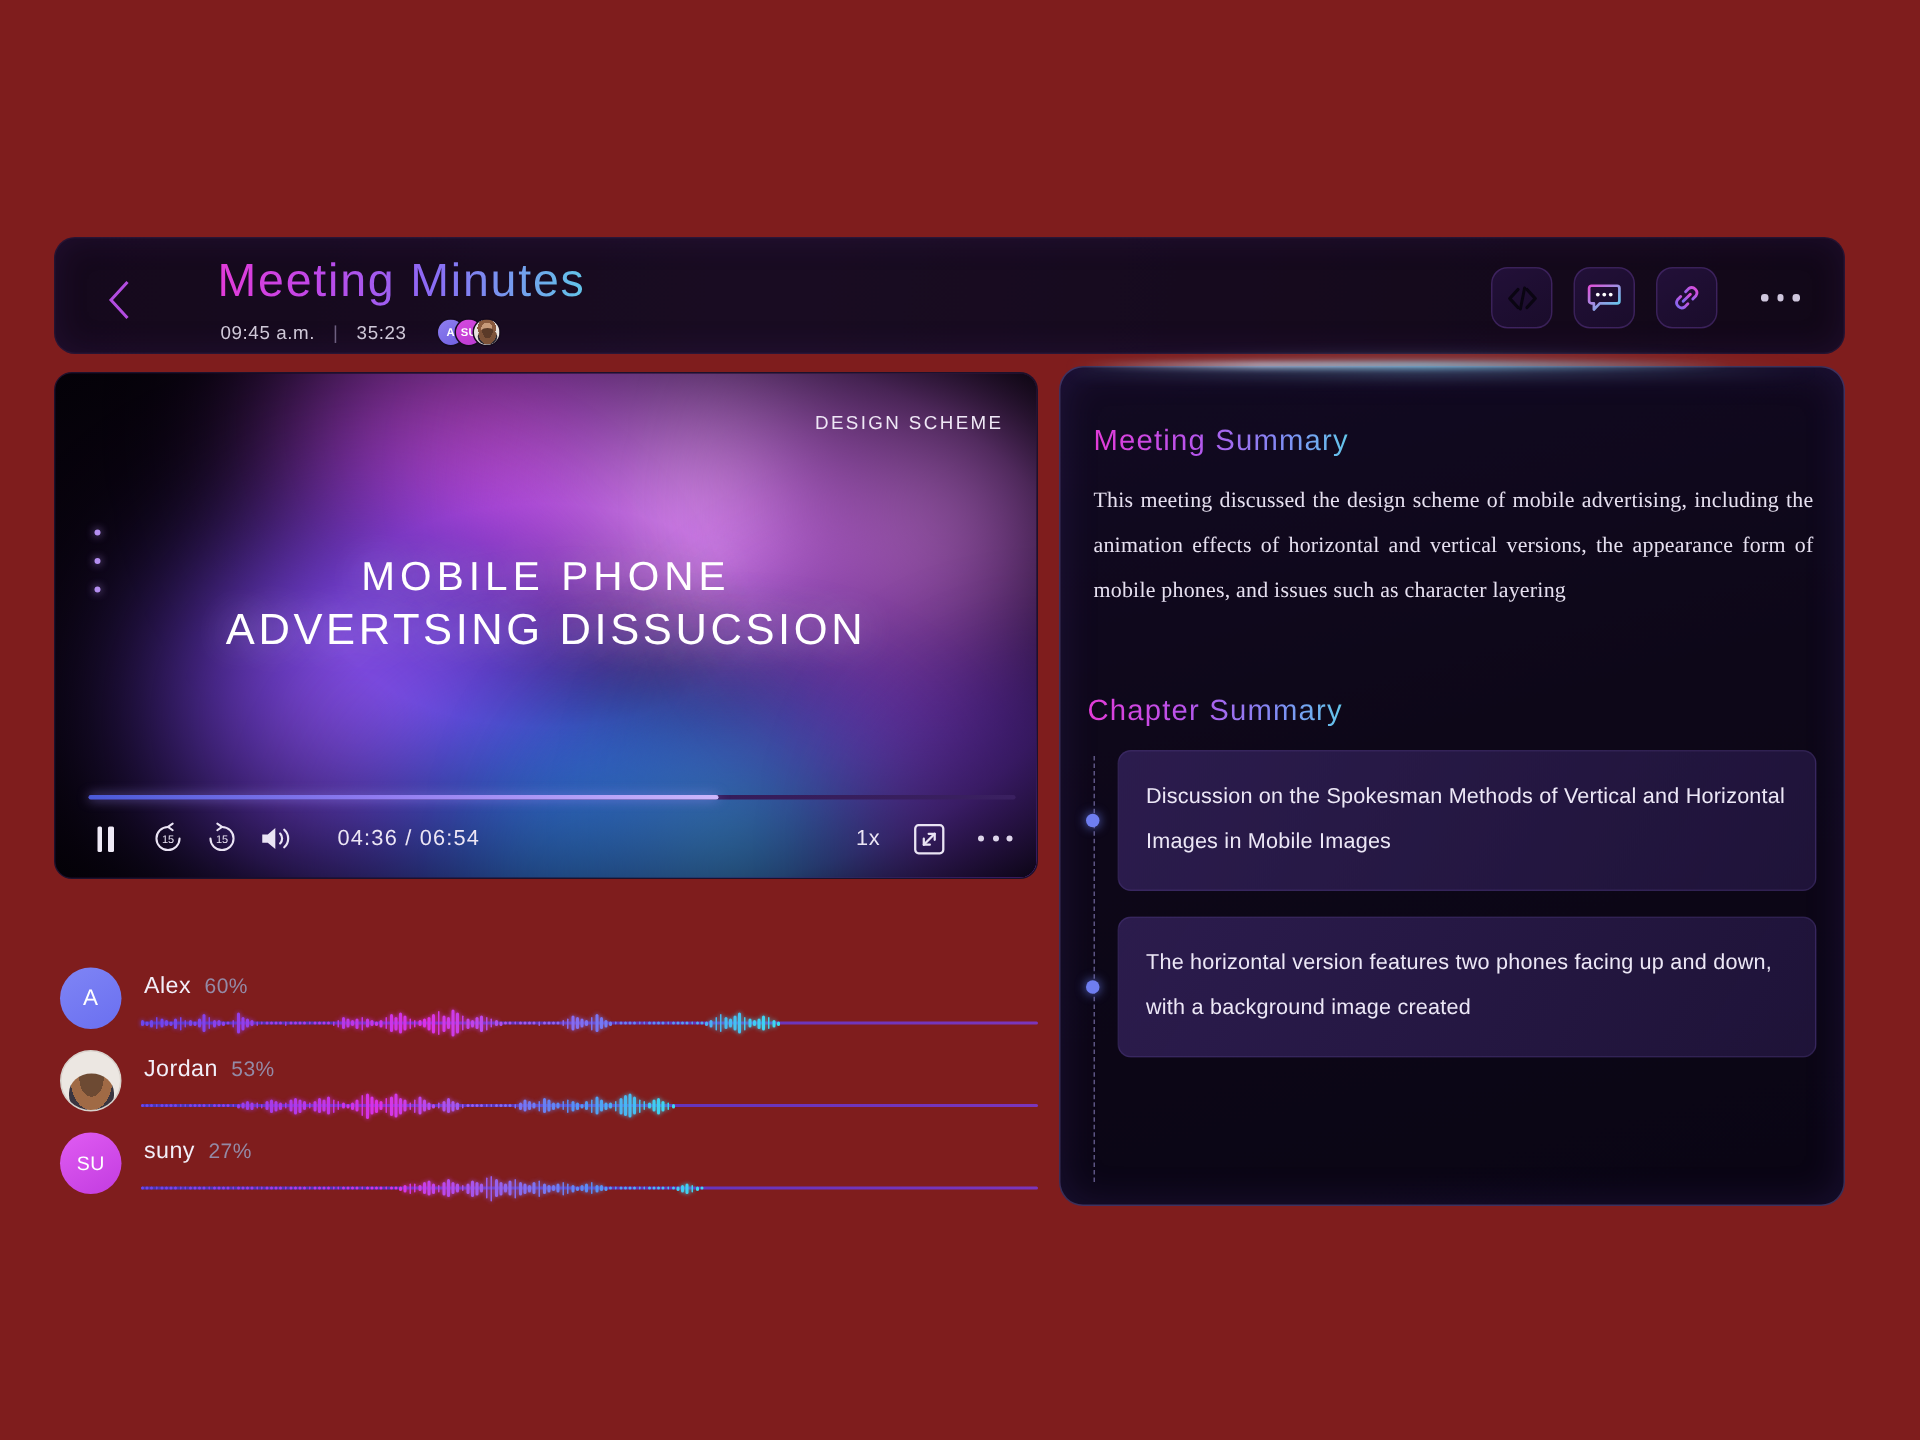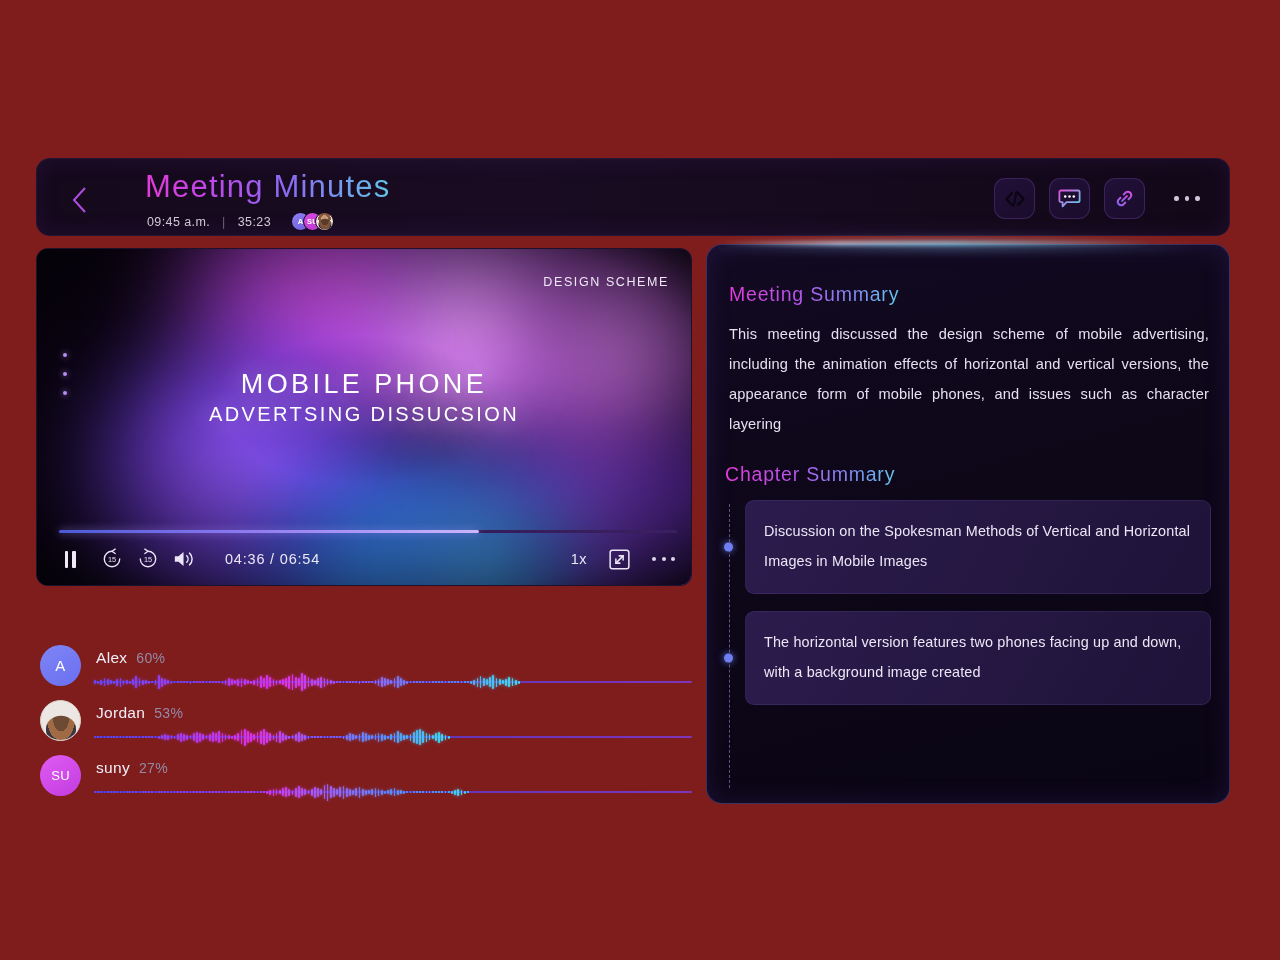--- a/index.html
+++ b/index.html
@@ -107,21 +107,21 @@
   }
   .v-dots { position:absolute; left:26px; top:104px; display:flex; flex-direction:column; gap:15px; }
   .v-dots i { width:4px; height:4px; border-radius:50%; background:#b48ef0;
               box-shadow:0 0 6px rgba(180,140,240,.9); display:block; }
   .vtitle {
     position:absolute; left:0; right:0; top:118px; text-align:center;
     color:#fff; letter-spacing:3.4px; line-height:1.28;
     font-size:27px; font-weight:400;
     text-shadow:0 0 24px rgba(255,255,255,.45);
   }
-  .vtitle .l2 { font-size:20px; letter-spacing:2.4px; }
+  .vtitle .l2 { font-size:29px; letter-spacing:2.4px; }
 
   .progress {
     position:absolute; left:22px; right:14px; bottom:52px; height:3px;
     background:linear-gradient(90deg,#2a1550,#3a2060);
     border-radius:3px;
   }
   .progress .fill {
     position:absolute; left:0; top:0; height:100%;
     background:linear-gradient(90deg,#4a5ad8 0%,#8f7bf0 45%,#cdb6fb 100%);
     border-radius:3px; box-shadow:0 0 8px rgba(160,140,250,.7);
@@ -204,21 +204,21 @@
   }
   .sec-title {
     font-size:19.5px; letter-spacing:.8px;
     background:linear-gradient(90deg,#e23bd8 0%,#b755ec 40%,#7f8df4 75%,#63c7ea 100%);
     -webkit-background-clip:text; background-clip:text; color:transparent;
   }
   .sum-title { position:absolute; left:22px; top:38px; }
   .sum-body {
     position:absolute; left:22px; top:74px; width:480px;
     font-size:14.6px; line-height:30px; color:#e6e0f0; letter-spacing:.15px;
-    text-align:justify; text-justify:inter-word;
+    text-align:justify; text-justify:inter-word;font-family:Liberation Serif, serif;
   }
   .chap-title { position:absolute; left:18px; top:218px; }
   .chapters { position:absolute; left:22px; top:255px; width:482px; }
   .timeline {
     position:absolute; left:0; top:4px; width:1px; height:284px;
     border-left:1px dashed rgba(160,150,220,.55);
   }
   .chap-item { position:relative; margin-bottom:17px; }
   .chap-dot {
     position:absolute; left:-5.5px; top:50%; transform:translateY(-50%);

